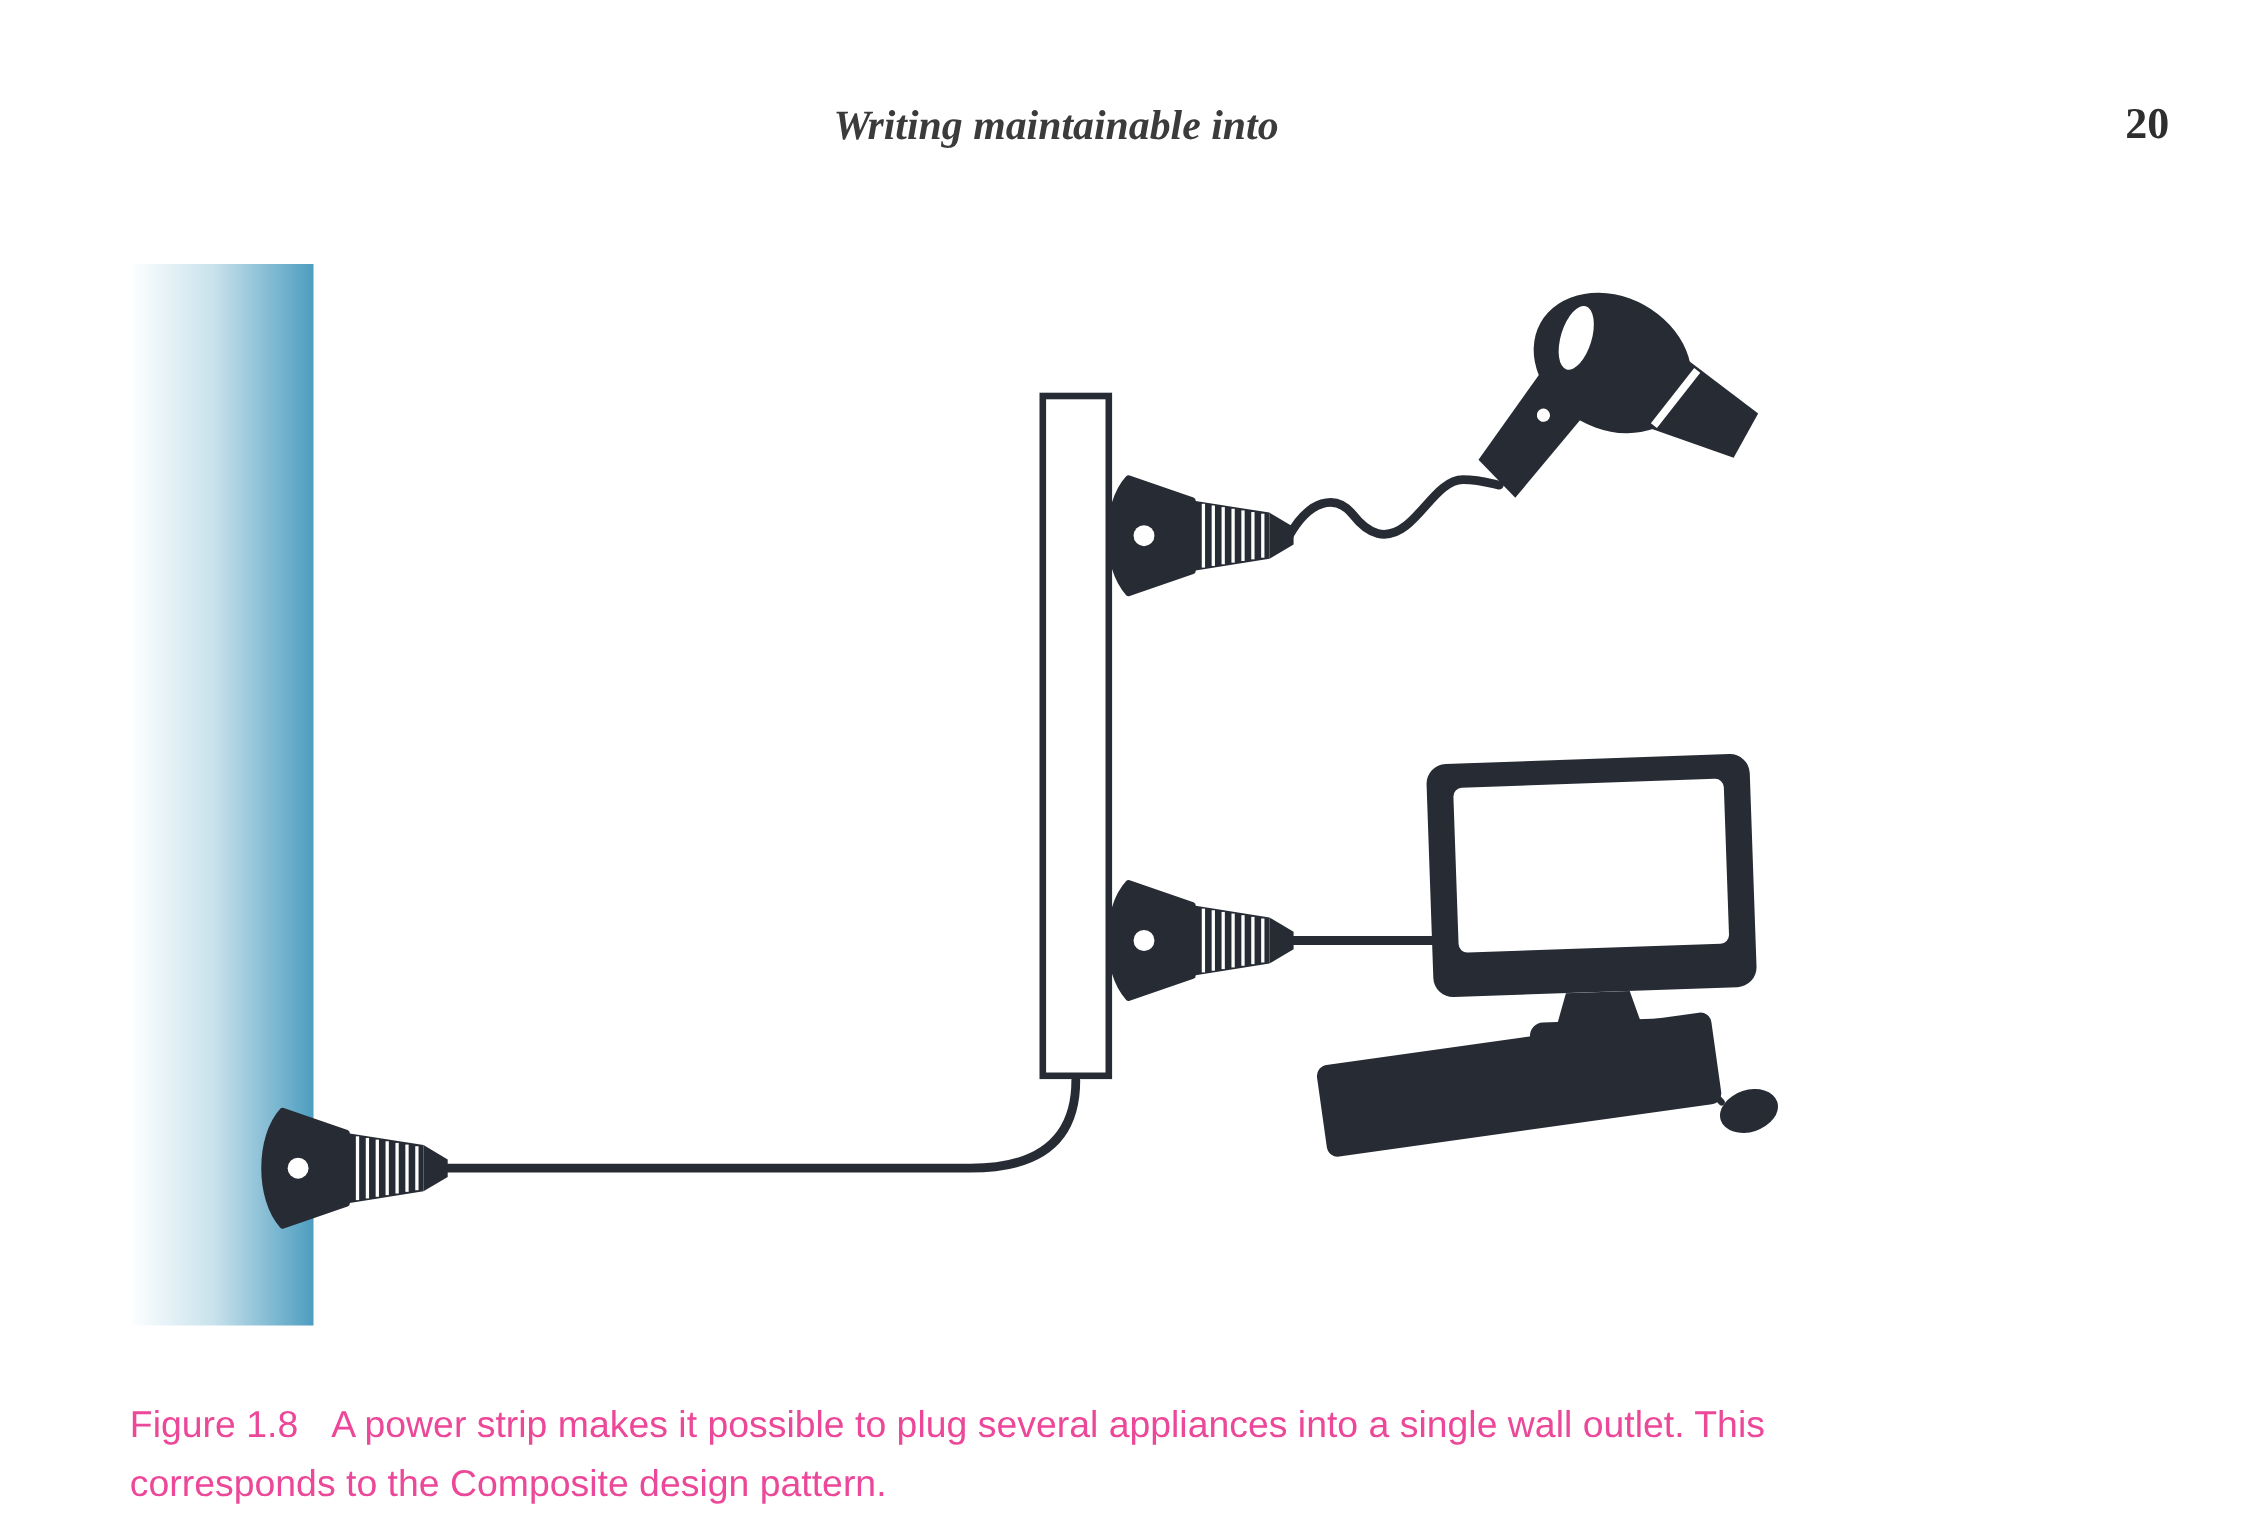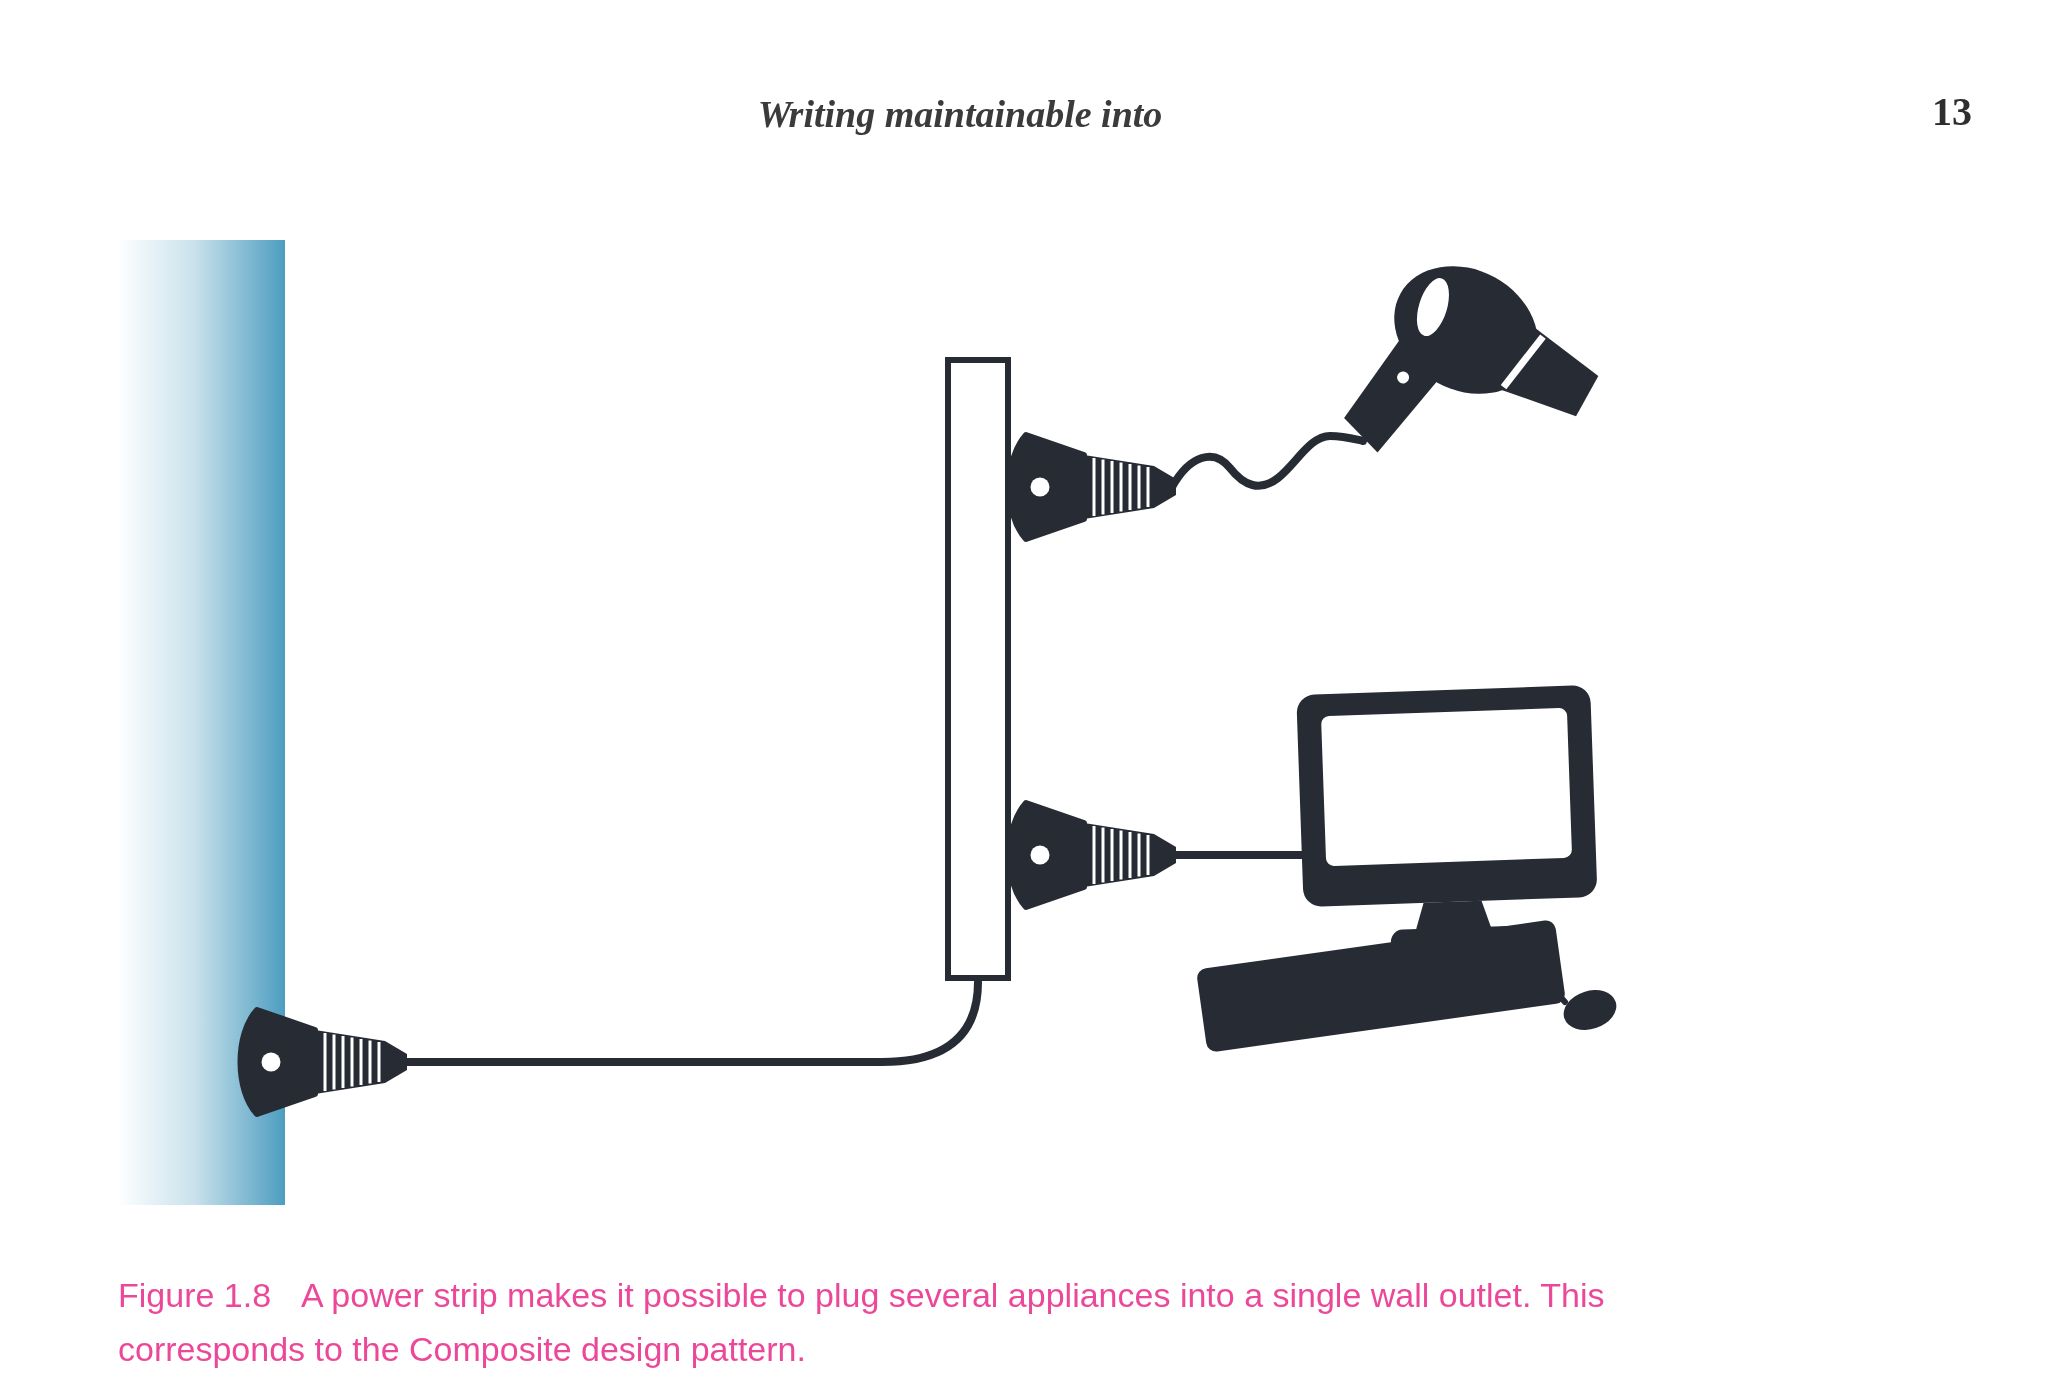--- a/index.html
+++ b/index.html
@@ -22,21 +22,21 @@
   .caption{
     position:absolute;left:118px;top:1268px;width:1510px;
     font-size:34px;font-weight:400;color:#ec4899;line-height:1.6;
   }
   .caption .cap-label{margin-right:30px;}
 </style>
 </head>
 <body>
 
 <div class="running-head">Writing maintainable into</div>
-<div class="page-number">13</div>
+<div class="page-number">20</div>
 
 <div class="figure-area">
   <svg width="2052" height="1378" viewBox="0 0 2052 1378">
     <defs>
       <linearGradient id="wallGrad" x1="0" y1="0" x2="1" y2="0">
         <stop offset="0" stop-color="#fcfeff"></stop>
         <stop offset="0.45" stop-color="#c9e2ec"></stop>
         <stop offset="1" stop-color="#4d9dc0"></stop>
       </linearGradient>
       <g id="plug-shape">

